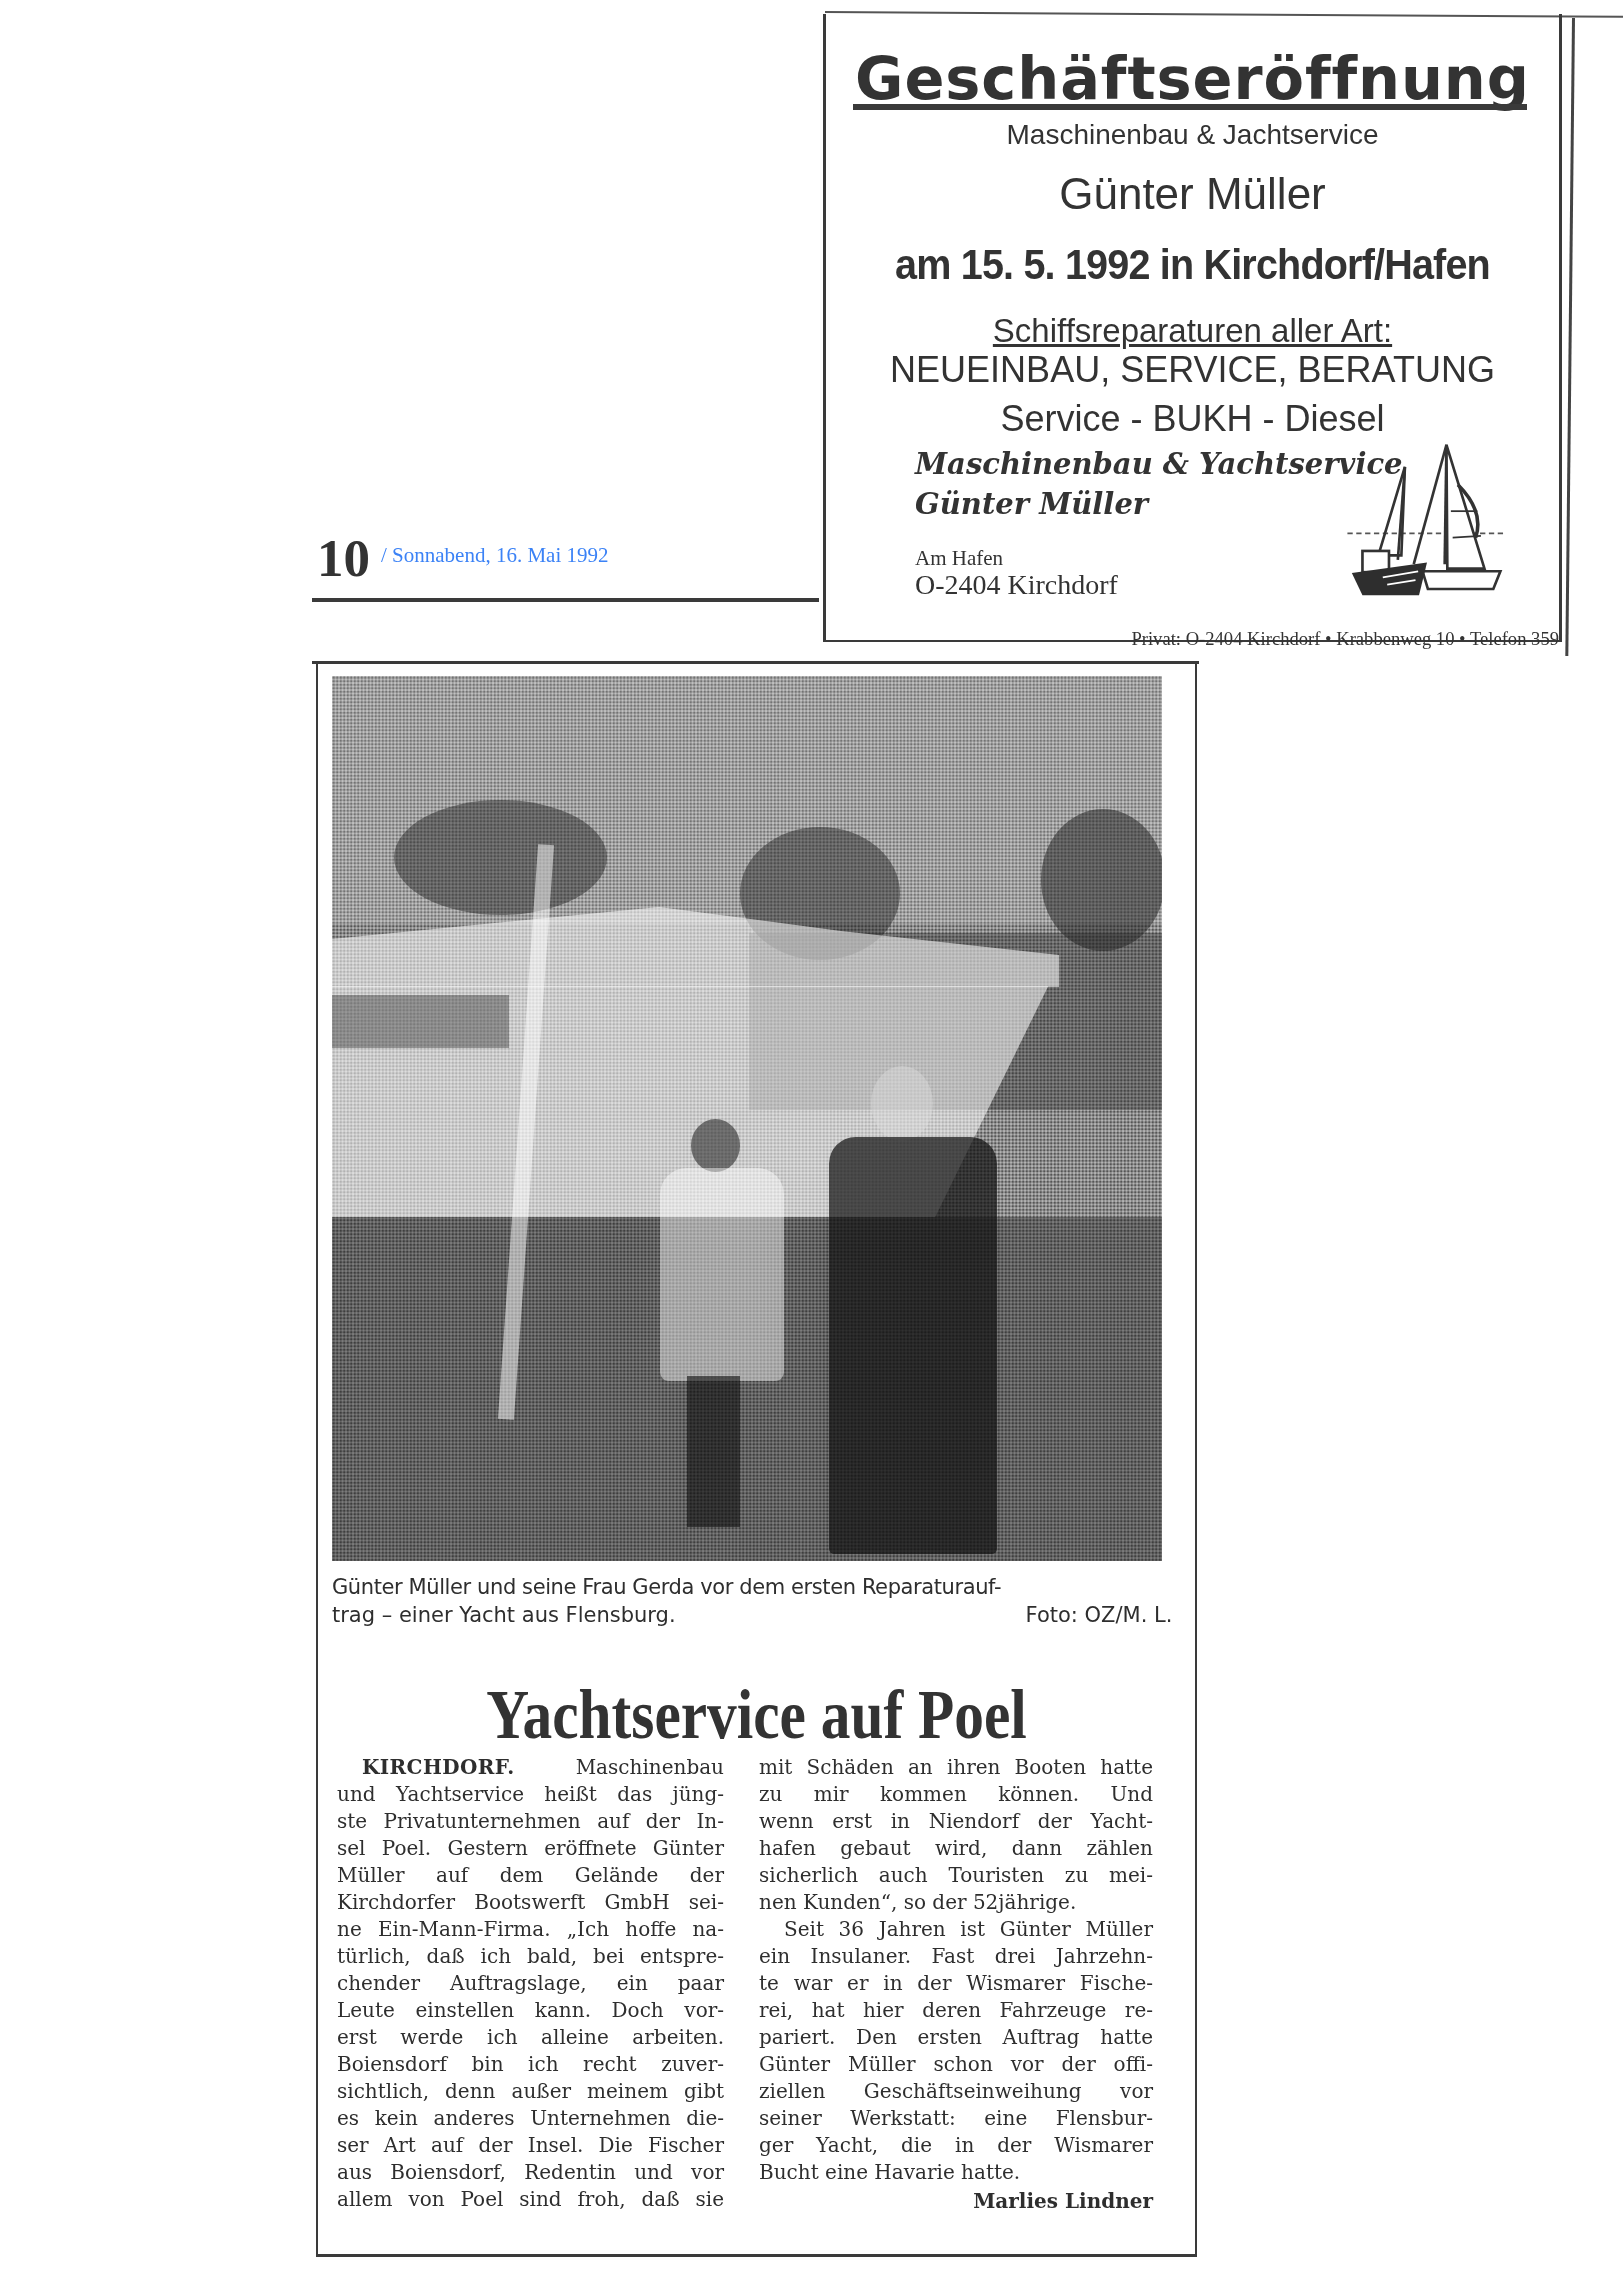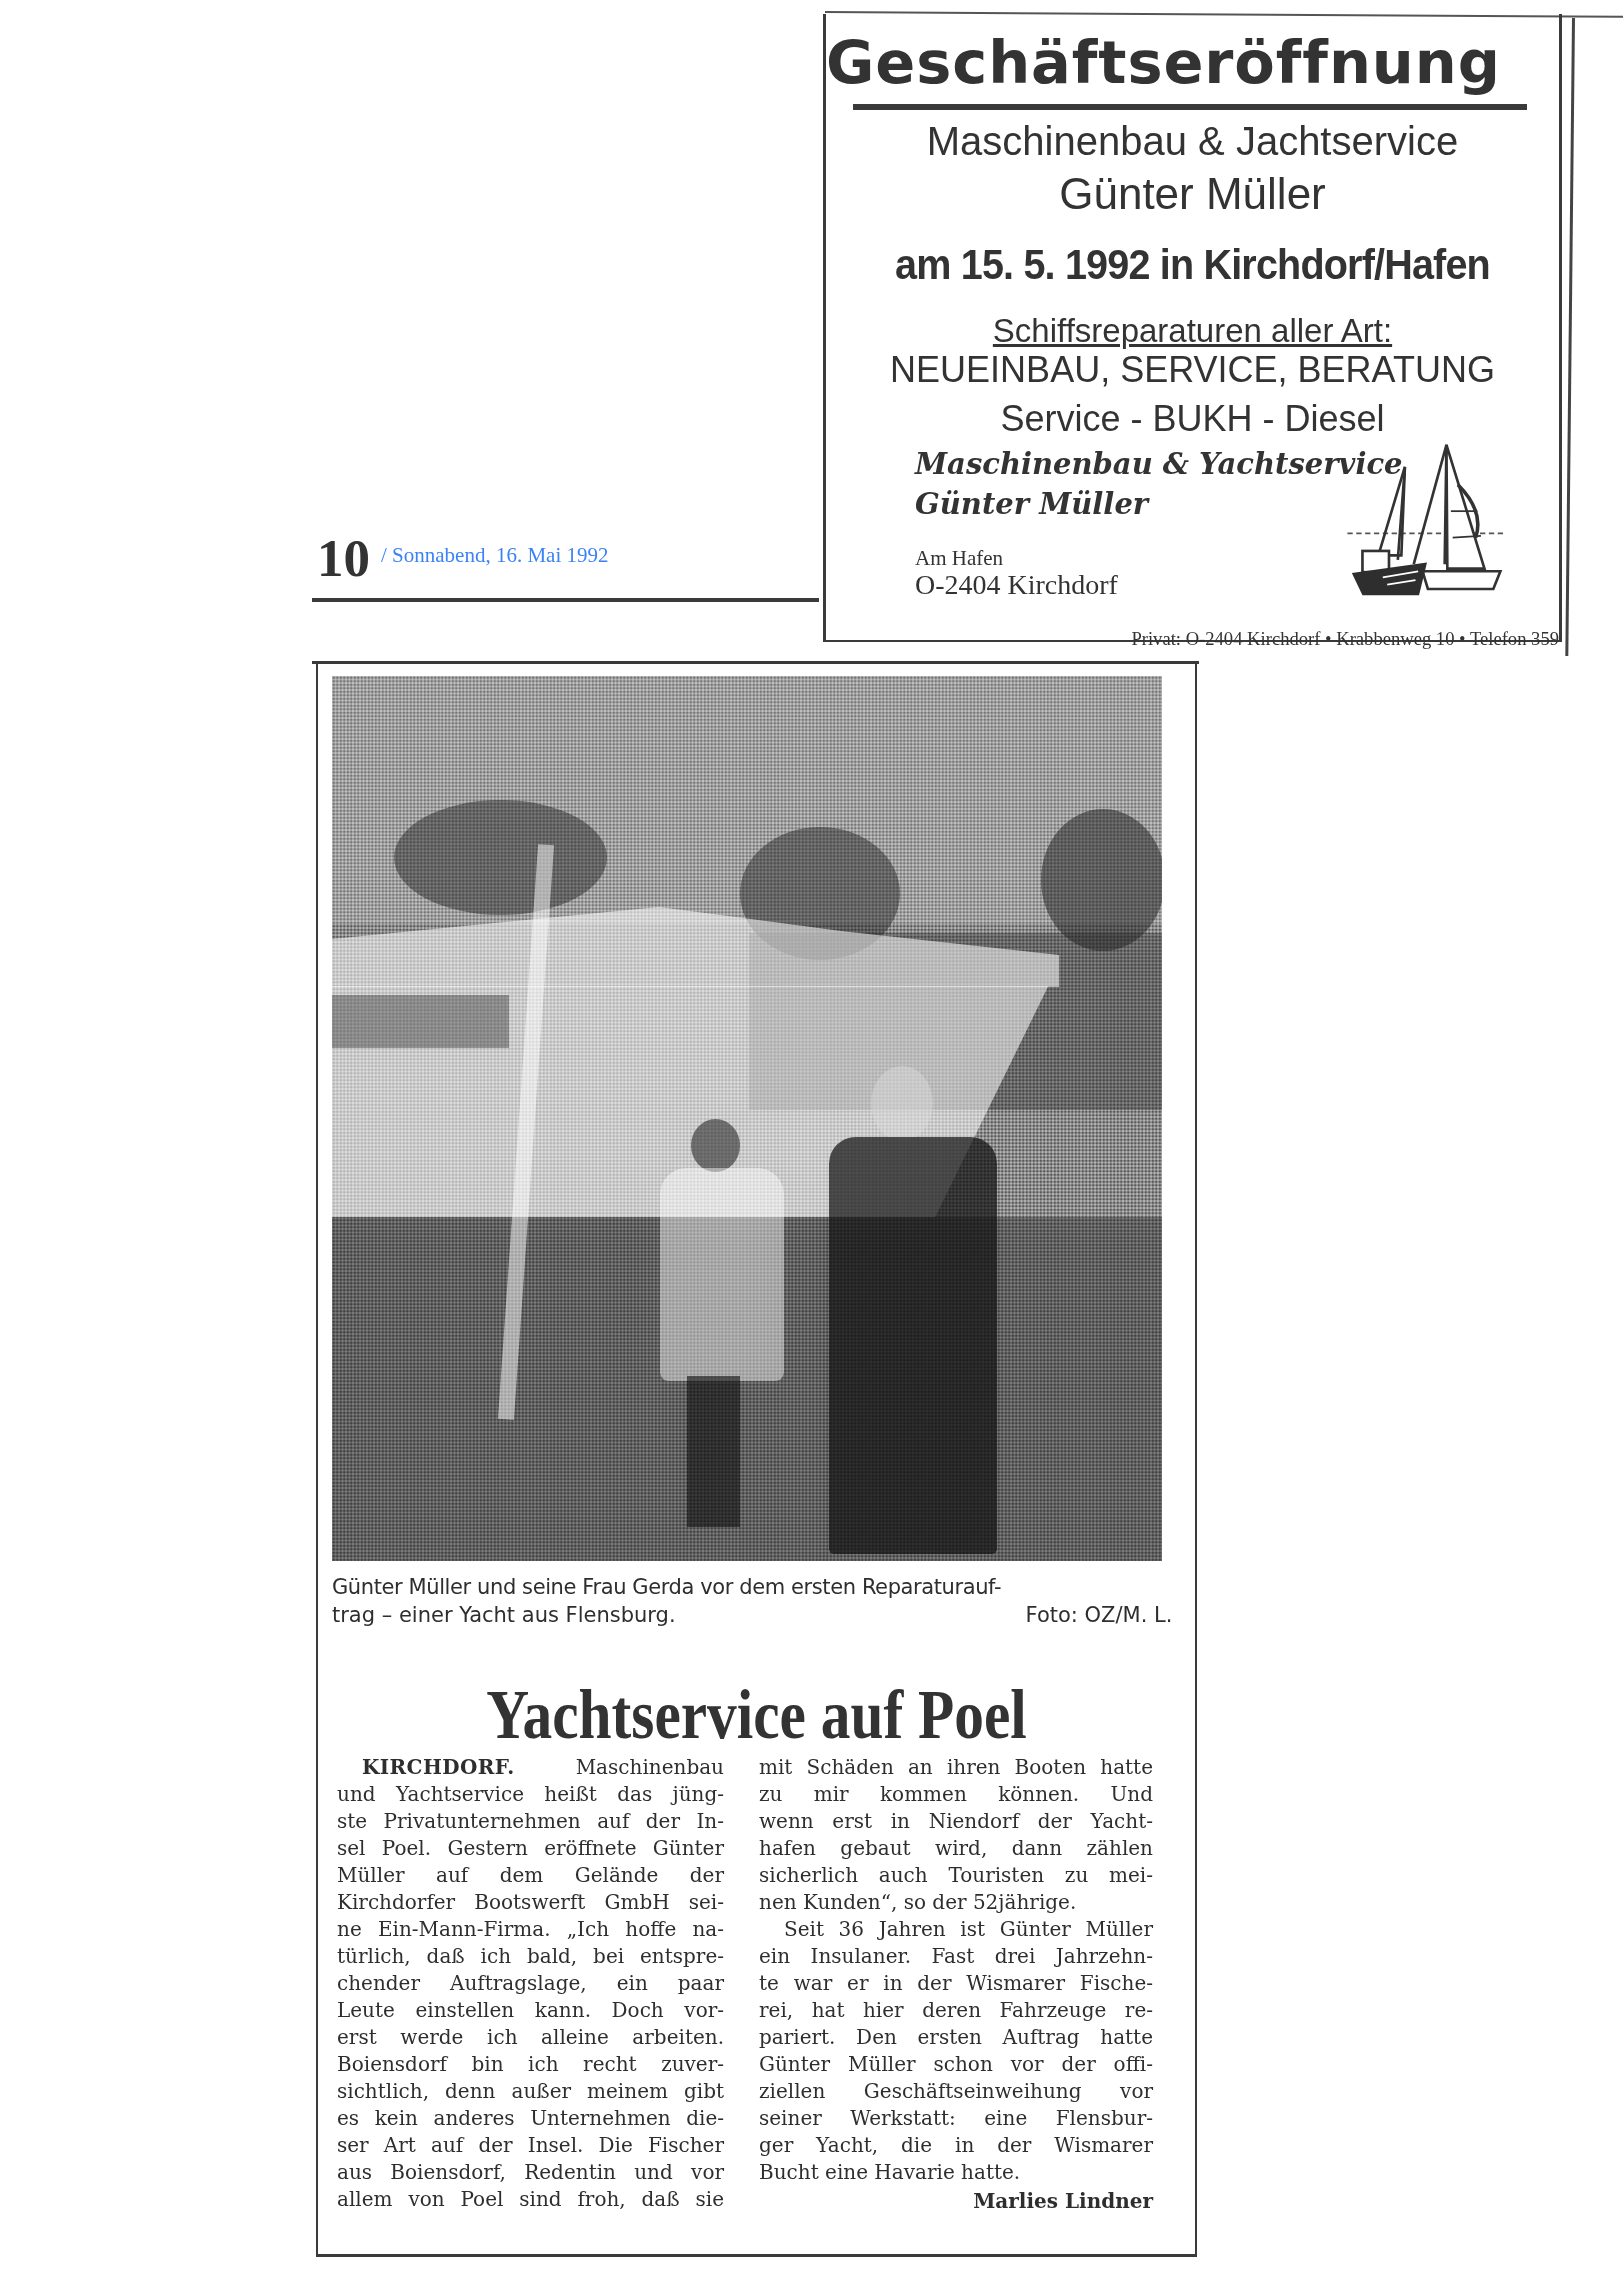--- a/index.html
+++ b/index.html
@@ -11,26 +11,26 @@
 
   
   #ad-topline { left:825px; top:10.6px; width:799px; height:1.8px; background:#555; transform:rotate(0.35deg); transform-origin:left; }
   #ad-box {
     left:823px; top:14px; width:739px; height:628px;
     border-left:3.5px solid #3a3a3a; border-right:3.5px solid #3a3a3a; border-bottom:2.7px solid #3a3a3a;
     box-sizing:border-box;
   }
   #ad-outer-edge { left:1572px; top:17.7px; width:2.7px; height:638px; background:#444; transform:rotate(0.6deg); transform-origin:top; }
   .ad-title {
-    left:0; width:100%; top:14px; 
+    left:0; width:100%; top:30px; text-align:center;
     font-family:"DejaVu Sans", sans-serif; font-weight:bold; font-size:59px; letter-spacing:0.9px; color:#333;
   }
   .ad-rule { left:26.6px; width:674px; top:90px; height:6.2px; background:#3a3a3a; }
   .ad-line { left:0; width:100%; text-align:center; color:#333; }
-  .ad-l1 { top:105px; font-size:40px; }
+  .ad-l1 { top:105px; font-size:28px; }
   .ad-l2 { top:155px; font-size:44px; }
   .ad-l3 { top:226px; font-size:43px; font-weight:bold; letter-spacing:-0.9px; transform:scaleX(0.92); }
   .ad-l4 { top:298px; font-size:33px;text-decoration:underline; }
   .ad-l5 { top:335px; font-size:36px; }
   .ad-l6 { top:384px; font-size:36px; }
   .ad-script {
     left:89px; font-family:"DejaVu Serif", serif; font-style:italic; font-weight:bold; color:#333;
   }
   .ad-s1 { top:433px; font-size:29px; }
   .ad-s2 { top:473px; font-size:29px; }

